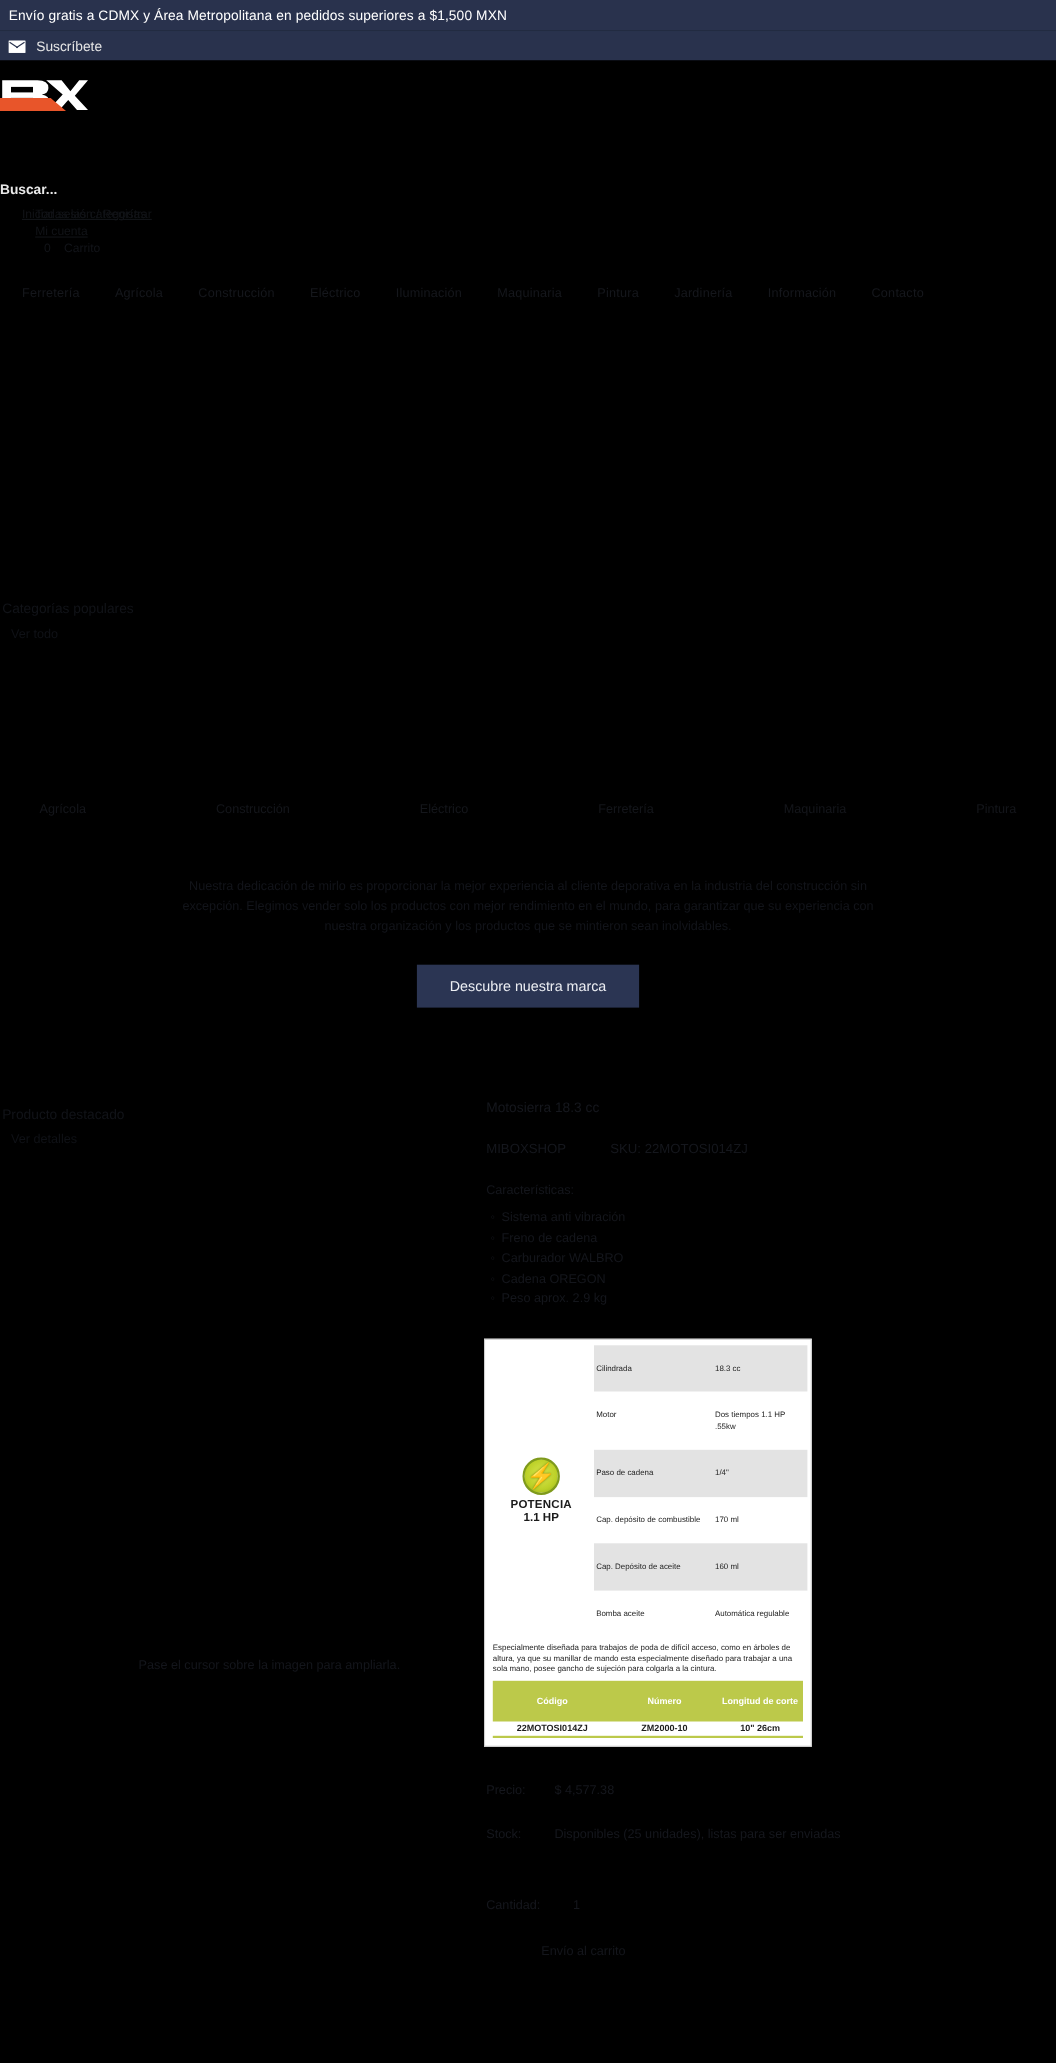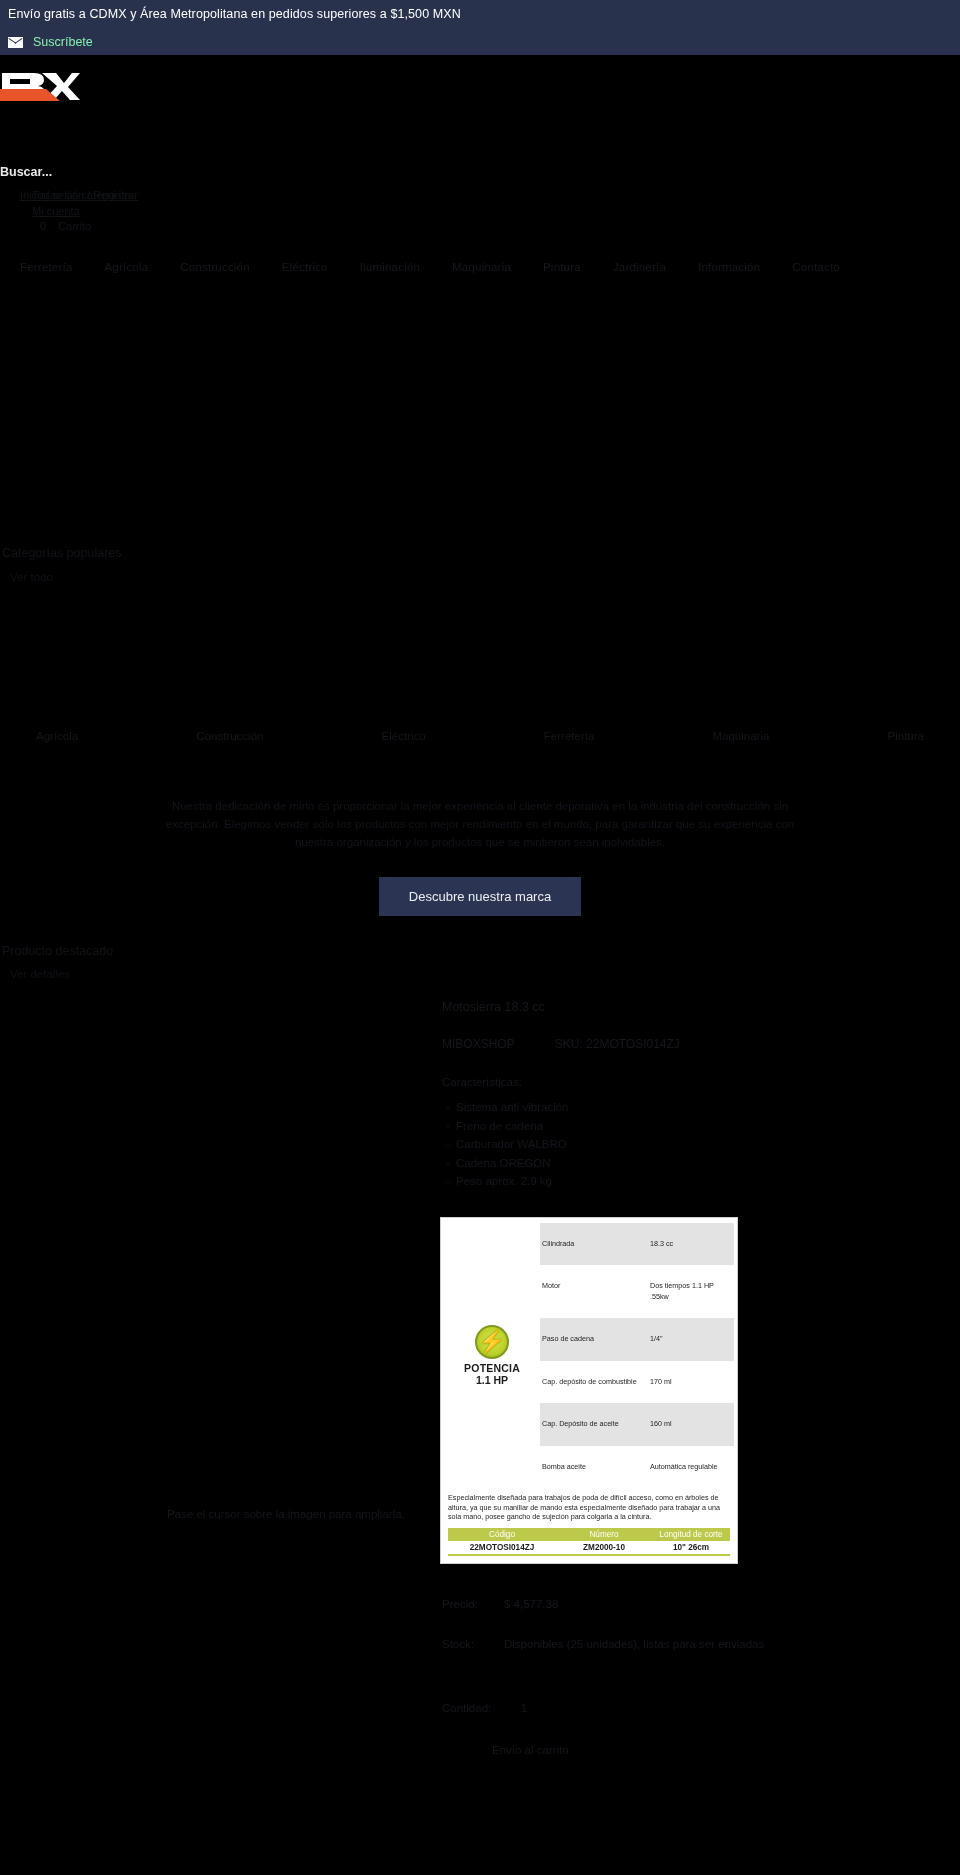--- a/index.html
+++ b/index.html
@@ -37,21 +37,21 @@
     background: #ffffff;
     position: relative;
     display: inline-block;
   }
   .mail-ico::before, .mail-ico::after {
     content: ""; position: absolute; top: 0px; width: 9px; height: 1.4px;
     background: #29324d;
   }
   .mail-ico::before { left: 0px; transform: rotate(34deg); transform-origin: left top; }
   .mail-ico::after  { right: 0px; transform: rotate(-34deg); transform-origin: right top; }
-  .subbar-label { color: #86efac; font-size: 12.5px; }
+  .subbar-label { color: #e5e5e5; font-size: 12.5px; }
 
   
   header.site { background: #000; position: relative; height: 150px; }
   .logo {
     position: absolute; left: 0; top: 12px;
     width: 80px; height: 36px;
     display: flex; align-items: center;
   }
   .logo svg { display:block; }
 
@@ -117,21 +117,21 @@
   .brand-btn {
     display: inline-block; margin-top: 26px;
     background: #2b3553; color: #eceef3;
     border: 0; font-size: 13px;
     padding: 12px 30px;
     font-family: "Liberation Sans", sans-serif;
     cursor: pointer;
   }
 
   
-  .feat-head { position: absolute; top: 944px; left: 0; width: 960px; }
+  .feat-head { position: absolute; top: 1006px; left: 0; width: 960px; }
   .feat-head .t { color: #111318; font-size: 12.5px; padding-left: 2px; }
   .feat-head .s { color: #0f1116; font-size: 11.5px; padding-left: 10px; margin-top: 10px; }
 
   .product {
     position: absolute; top: 1000px; left: 0; width: 960px;
     display: flex;
   }
   .product .gallery { width: 440px; min-height: 560px; }
   .product .info { width: 520px; padding-left: 0; }
 
@@ -176,21 +176,21 @@
   .spec-rows .r .k { width: 108px; }
   .spec-rows .r .v { flex: 1; }
 
   .spec-desc {
     font-size: 7.2px; line-height: 9.6px; color: #1d1d1d;
     padding: 5px 4px 4px; text-align: left;
   }
   .spec-tbl { margin: 2px 4px 4px; }
   .spec-tbl .hd {
     display: flex; background: #bcc94a; color: #ffffff;
-    font-size: 8.2px; font-weight: normal; padding: 2px 0;
+    font-size: 8.2px; font-weight: bold; padding: 14px 0;
   }
   .spec-tbl .bd {
     display: flex; color: #1d1d1d; font-size: 8.2px; font-weight: bold; padding: 2px 0;
     border-bottom: 2px solid #bcc94a;
   }
   .spec-tbl .c1 { width: 108px; text-align: center; }
   .spec-tbl .c2 { width: 96px; text-align: center; }
   .spec-tbl .c3 { flex: 1; text-align: center; }
 
   
@@ -200,21 +200,21 @@
   .p-price { margin-top: 34px; }
   .p-stock { margin-top: 28px; }
   .p-qty   { margin-top: 52px; align-items: center; }
   .lbl { width: 62px; }
   .qty-box { width: 40px; text-align: center; }
 
   .addcart { margin-top: 30px; margin-left: 52px; font-size: 11.5px; color: #14161c; }
 
   .zoom-hint {
     position: absolute; top: 1508px; left: 126px;
-    font-size: 11.5px; color: #14161c; margin-left: 41px;
+    font-size: 11.5px; color: #14161c;
   }
 </style>
 </head>
 <body>
 
 <div class="announce">
   <span>Envío gratis a CDMX y Área Metropolitana en pedidos superiores a $1,500 MXN</span>
 </div>
 <div class="subbar">
   <span class="mail-ico"></span>

